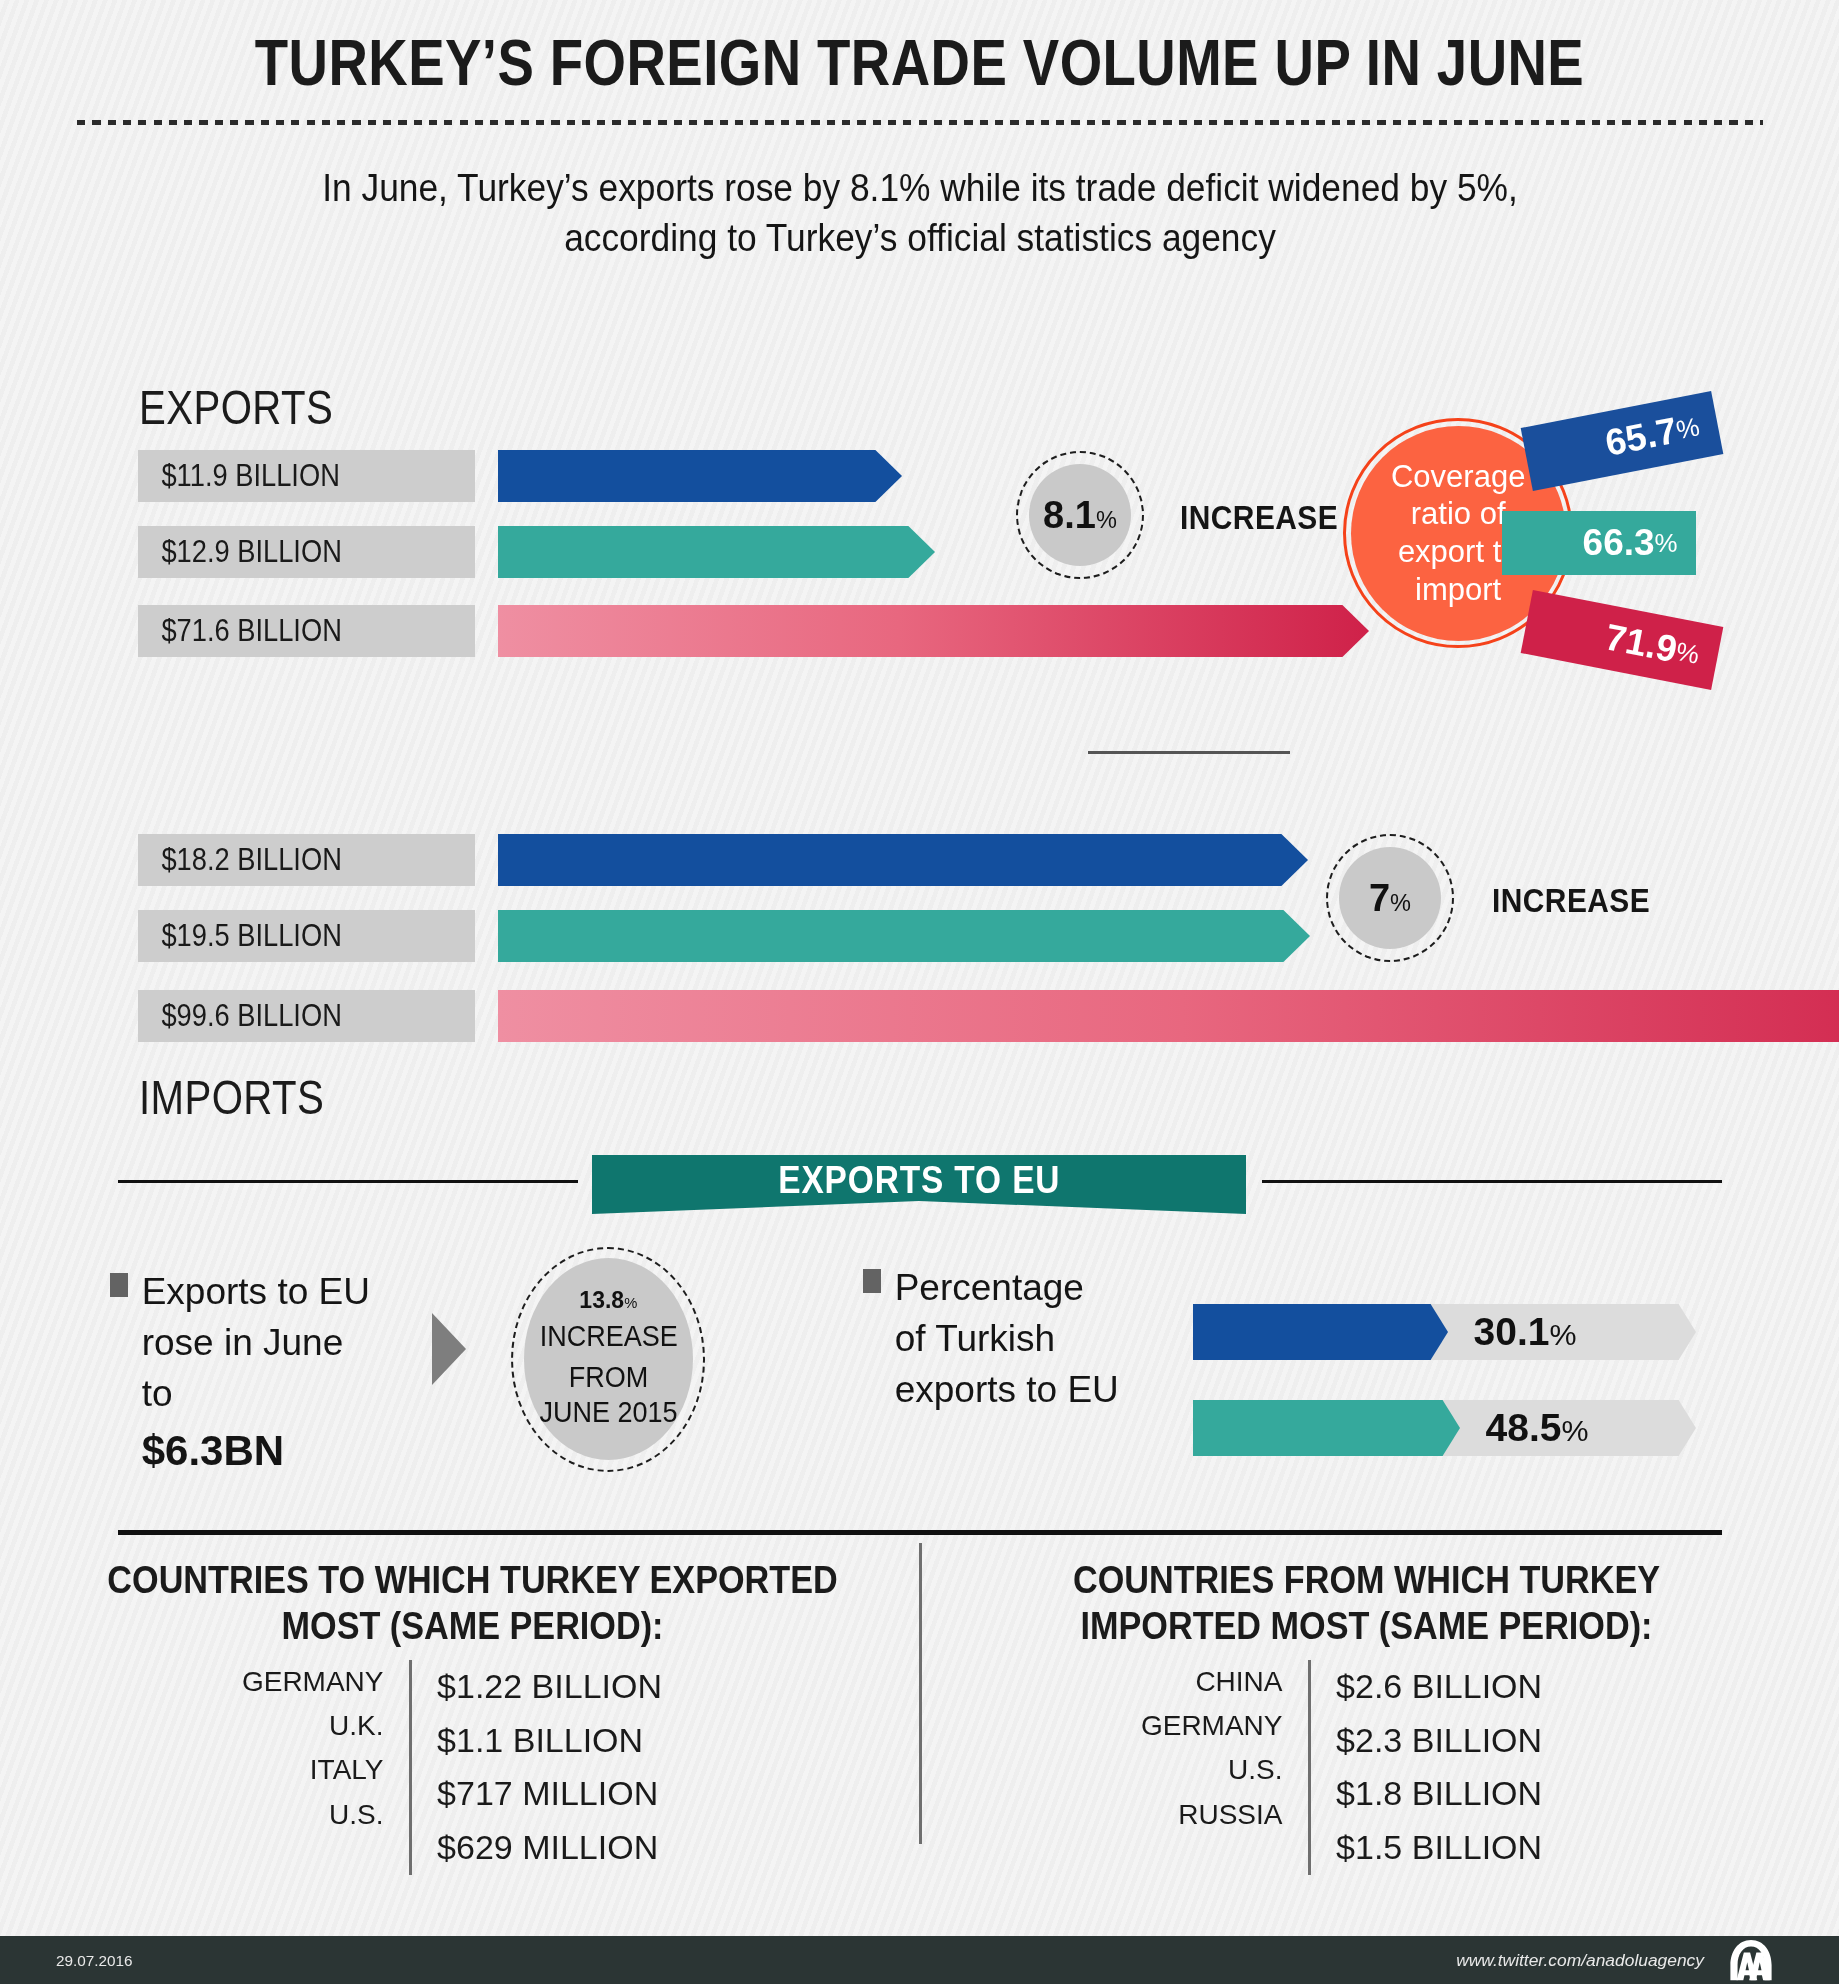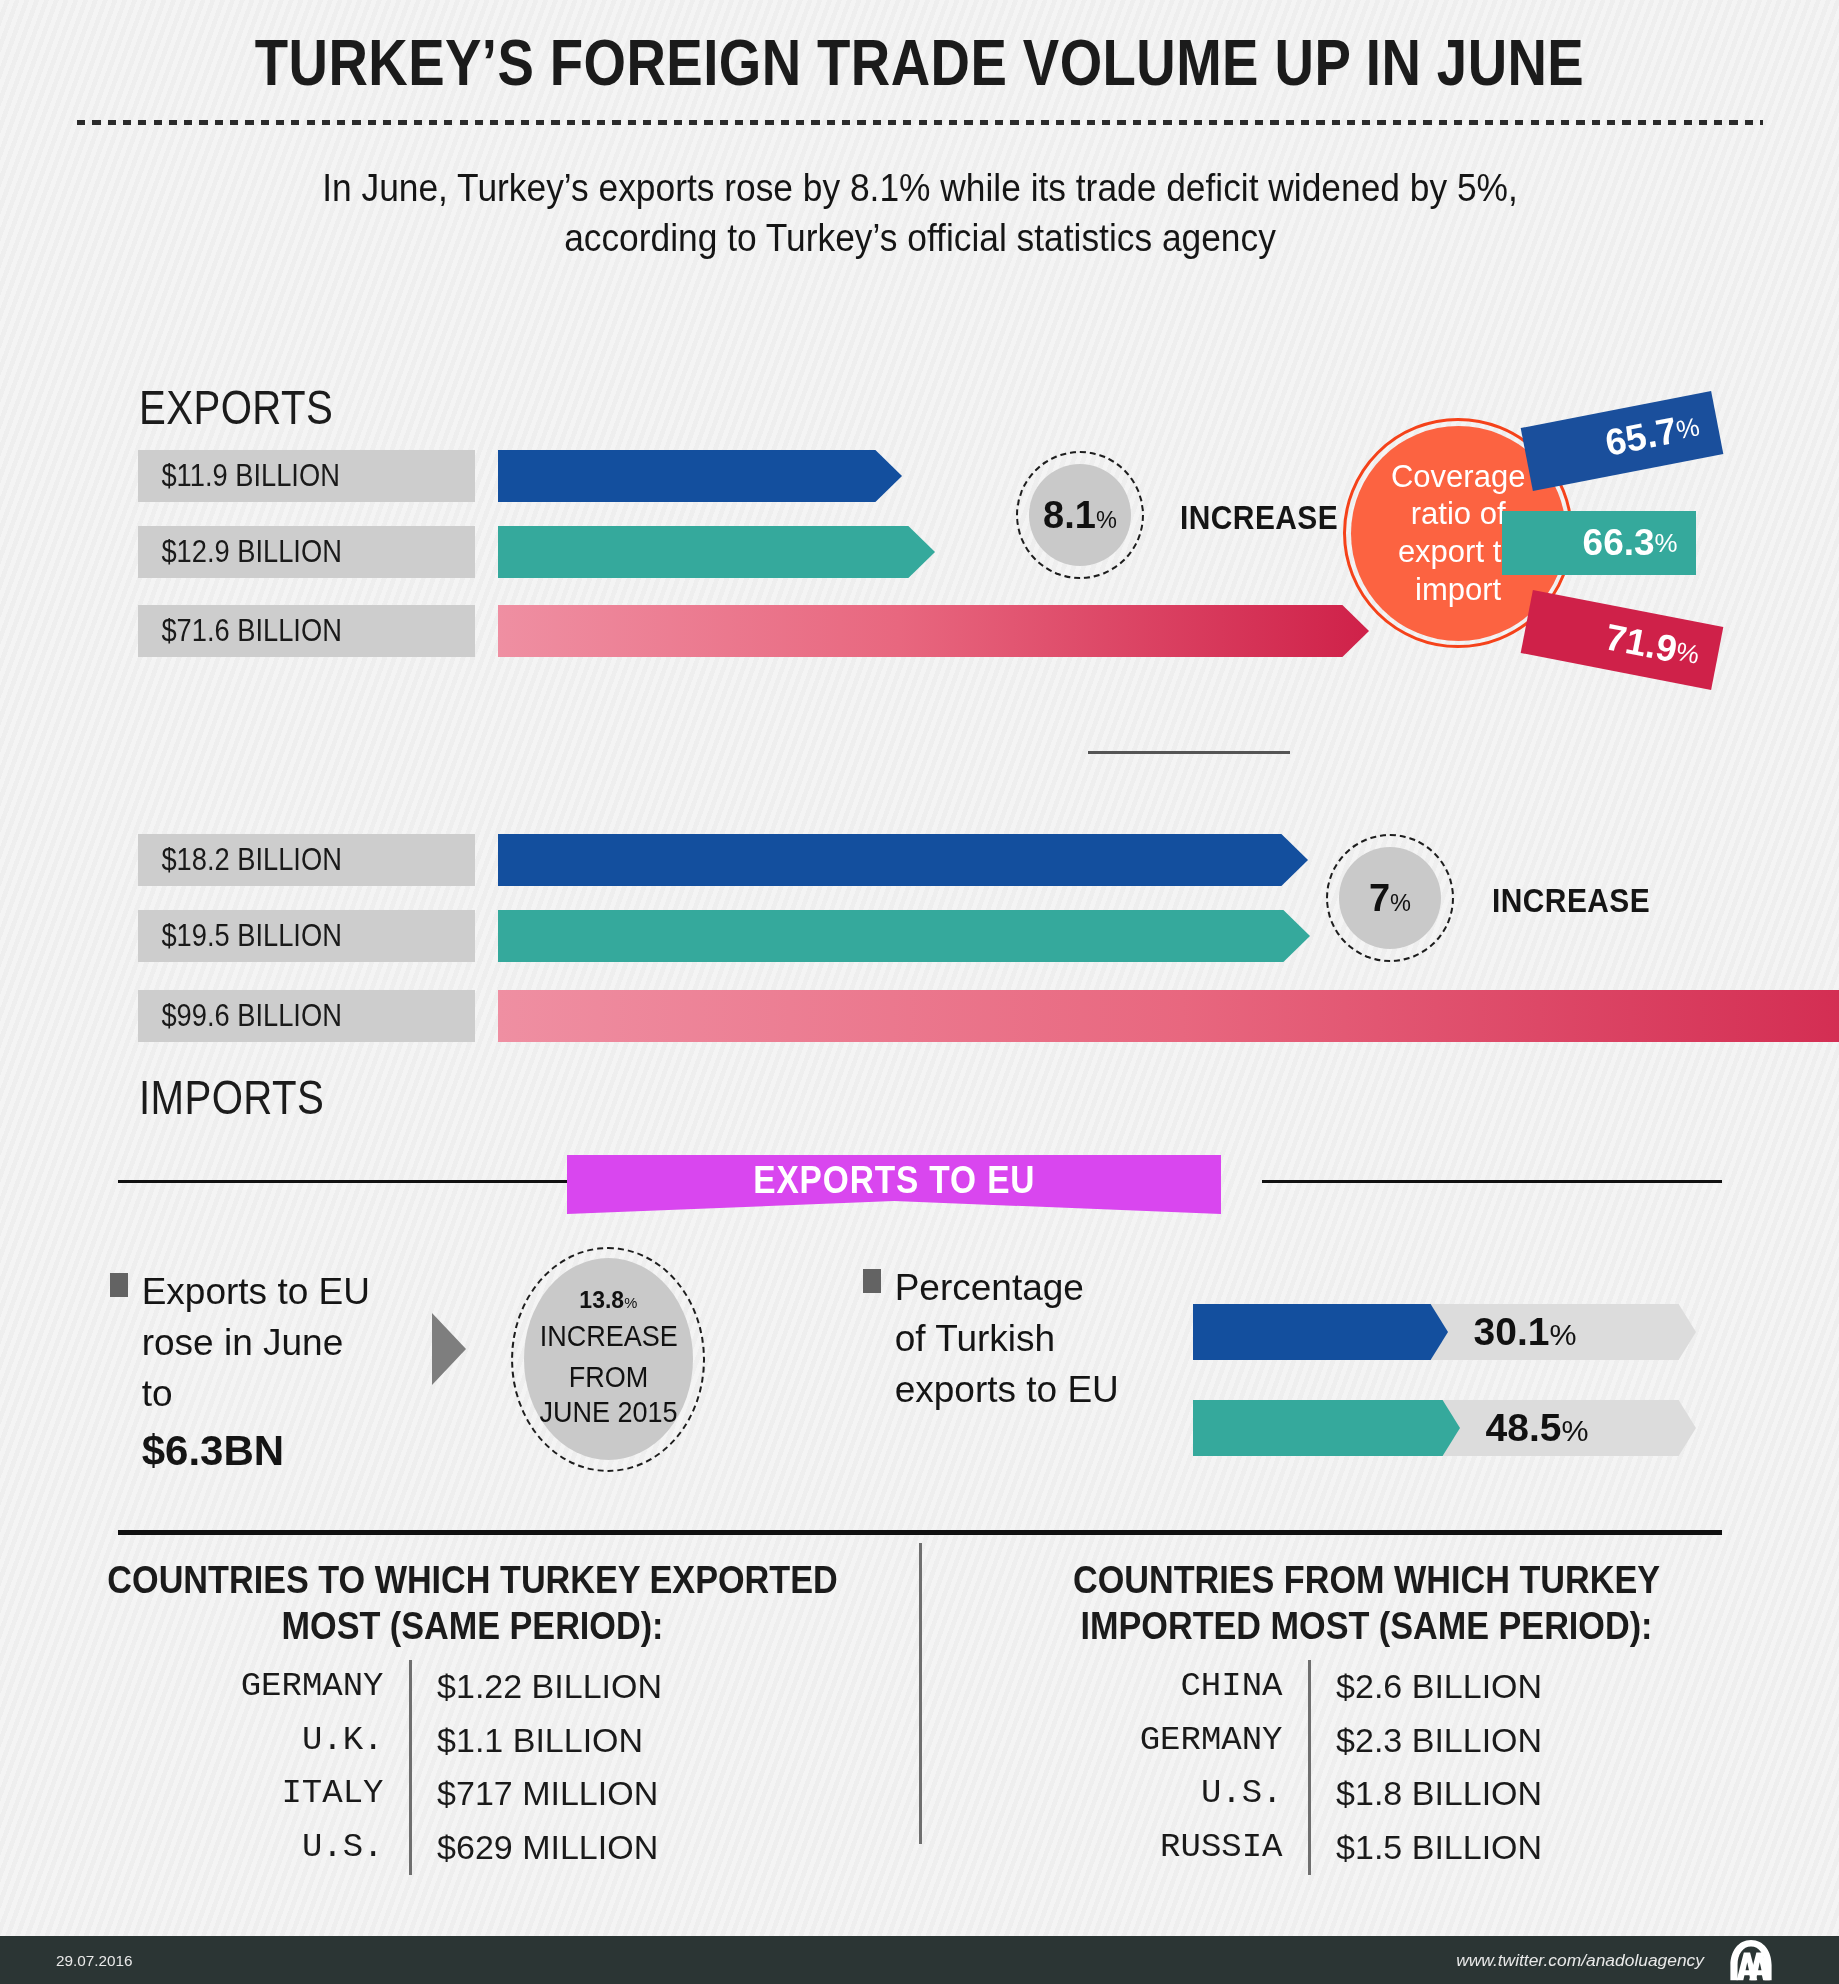--- a/index.html
+++ b/index.html
@@ -131,22 +131,22 @@
   .legend-swatch{ width:26.6px; height:42px; margin-right:21.5px; }
   .legend-label{
     font-family:"Liberation Sans Narrow","Liberation Sans",sans-serif;
     font-size:37px; color:#151515; white-space:nowrap;
     transform:scaleX(0.86); transform-origin:left center;
   }
   #legend-rule{ position:absolute; left:1088px; top:751px; width:202px; height:2.6px; background:#555; }
 
   
   #eu-banner{
-    position:absolute; left:567px; top:1155px; width:654px; height:59px;
-    background:#d946ef; display:flex; align-items:center; justify-content:center;
+    position:absolute; left:592px; top:1155px; width:654px; height:59px;
+    background:#0f766e; display:flex; align-items:center; justify-content:center;
     clip-path:polygon(0 0,100% 0,100% 100%,50% 78%,0 100%);
   }
   #eu-banner span{
     font-family:"Liberation Sans Narrow","Liberation Sans",sans-serif;
     font-weight:bold; font-size:38px; color:#fff; letter-spacing:1px;
     transform:scaleX(0.88) translateY(-4.1px); transform-origin:center center;
   }
   #eu-rule-left{ position:absolute; left:118px; top:1180px; width:460px; height:3.1px; background:#111; }
   #eu-rule-right{ position:absolute; left:1262px; top:1180px; width:460px; height:3.1px; background:#111; }
 
@@ -221,22 +221,22 @@
     transform:scaleX(0.9); transform-origin:center top;
   }
   #tbl-head-left{ left:51px; top:1557px; width:843px; }
   #tbl-head-right{ left:945px; top:1557px; width:843px; }
 
   .tbl{ position:absolute; display:flex; }
   #tbl-left{ left:174px; top:1660px; }
   #tbl-right{ left:1073px; top:1660px; }
   .tbl .col-name{
     width:235px; text-align:right; padding-right:25.5px;
-    font-family:Liberation Mono, monospace;
-    font-size:34px; line-height:1.58; color:#1a1a1a;
+    font-family:Liberation Sans, sans-serif;
+    font-size:28px; line-height:1.58; color:#1a1a1a;
   }
   .tbl .vline{ width:2.6px; background:#6f6f6f; }
   .tbl .col-val{
     padding-left:25.5px;
     font-family:"Liberation Sans Narrow","Liberation Sans",sans-serif;
     font-size:34px; line-height:1.58; color:#1a1a1a;
   }
   .tbl .cell{ white-space:nowrap; }
 
   

